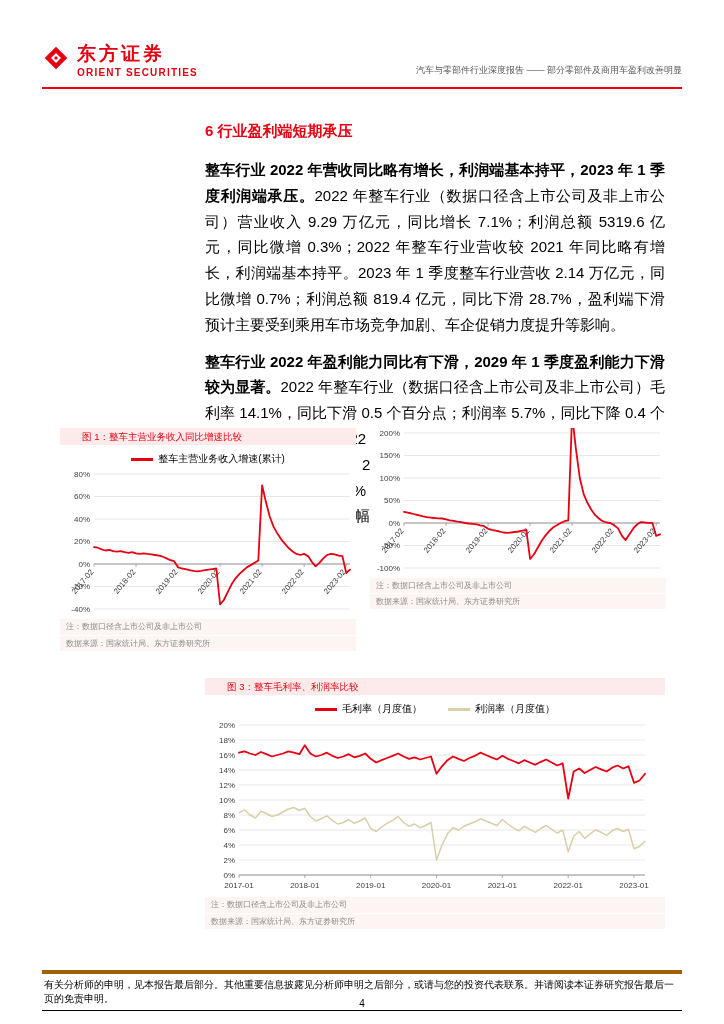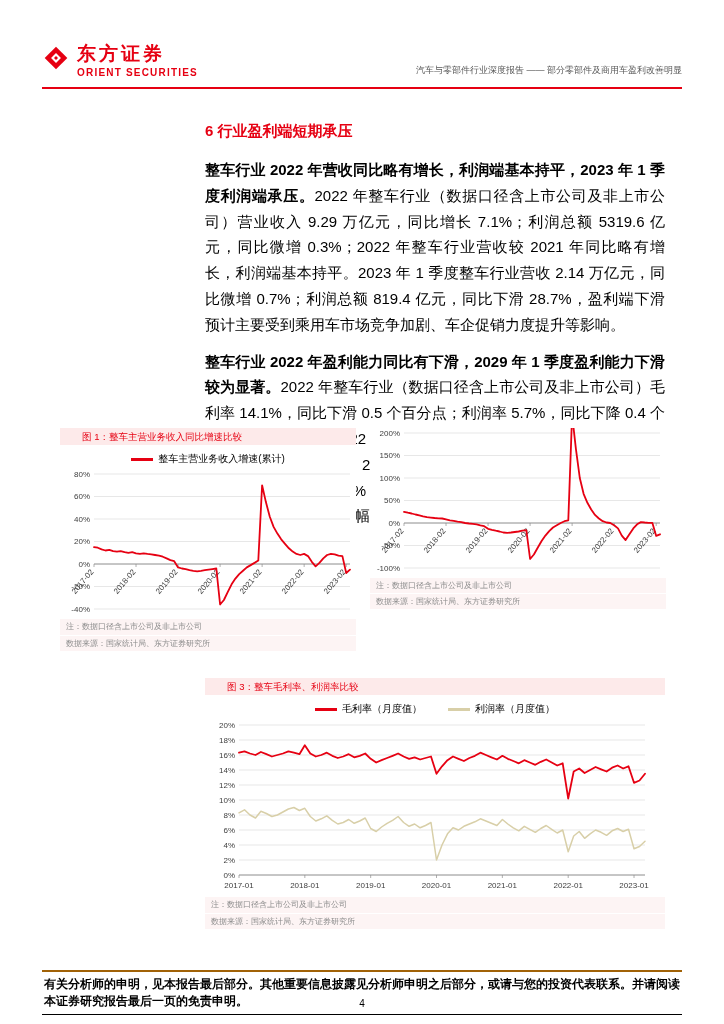--- a/index.html
+++ b/index.html
@@ -24,22 +24,22 @@
   .fig{width:296px;background:#fff;}
   .fig3{position:absolute;left:205px;top:678px;width:460px;}
   .fig-title{background:#fdeaea;color:#e60012;font-weight:normal;font-size:9.5px;padding:3px 22px;line-height:1.2;}
   .legend{display:flex;justify-content:center;align-items:center;gap:26px;padding:7px 0 3px 0;font-size:10px;color:#000;}
   .legend-item{display:flex;align-items:center;gap:5px;}
   .swatch{display:inline-block;width:22px;height:3px;background:#e60012;}
   .fig-note{background:#fdf4f4;color:#8c8c8c;font-size:8px;padding:2px 6px;line-height:1.4;}
   .fig-note + .fig-note{margin-top:1px;}
   svg{display:block;}
   
-  .footer{position:absolute;left:42px;right:42px;top:970px;border-top:2px solid #a16207;border-bottom:1px solid #000;
-    padding:4px 2px;font-size:12px;font-weight:bold;color:#000;}
+  .footer{position:absolute;left:42px;right:42px;top:970px;border-top:4px solid #a16207;border-bottom:1px solid #000;
+    padding:4px 2px;font-size:10px;font-weight:normal;color:#000;}
   .pagenum{position:absolute;left:0;right:0;top:998px;text-align:center;font-size:10px;color:#000;}
 </style>
 </head>
 <body>
 
 <div class="page">
 
   <div class="logo">
     <svg width="28" height="28" viewBox="0 0 28 28">
       <rect x="6" y="6" width="16" height="16" transform="rotate(45 14 14)" fill="#e60012"></rect>

